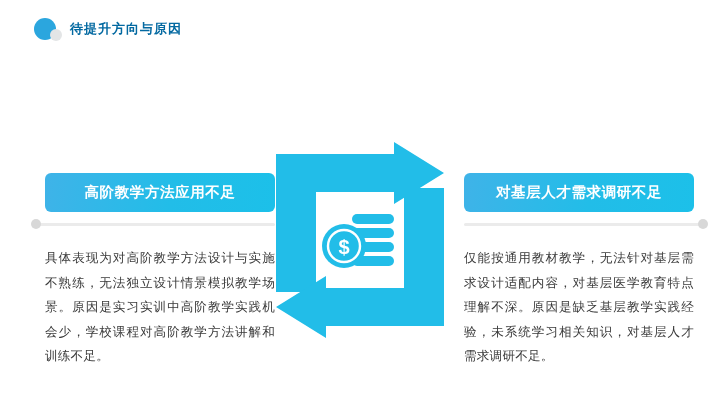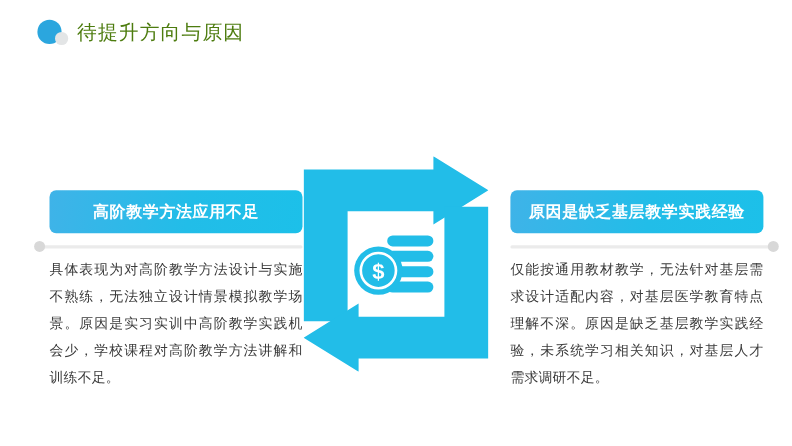--- a/index.html
+++ b/index.html
@@ -46,23 +46,23 @@
   .bullet-small {
     position: absolute;
     left: 16px;
     top: 15px;
     width: 12px;
     height: 12px;
     border-radius: 50%;
     background: #e3e5e6;
   }
   .header-title {
-    font-size: 18px;
-    font-weight: normal;
-    color: #4d7c0f;
+    font-size: 13px;
+    font-weight: bold;
+    color: #0369a1;
     letter-spacing: 1px;
     white-space: nowrap;
     margin-left: 2px;
   }
 
   
   .col {
     position: absolute;
     top: 138px;
     width: 230px;
@@ -111,21 +111,21 @@
     background: #d8d8d8;
   }
   
   .col-left .divider-line  { left: -9px;  right: 0; }
   .col-left .divider-dot   { left: -14px; }
   
   .col-right .divider-line { left: 0; right: -9px; }
   .col-right .divider-dot  { right: -14px; }
 
   .body-text {
-    margin-top: 4px;
+    margin-top: 17px;
     font-size: 12.6px;
     line-height: 24.5px;
     color: #3a3a3a;
     text-align: justify;
     text-justify: inter-ideograph;
     letter-spacing: 0.2px;
   }
 
   
   .cycle {
@@ -175,21 +175,21 @@
         <rect x="76" y="114" width="42" height="10" rx="5" fill="#22bde8"></rect>
         <circle cx="68" cy="104" r="22" fill="#22bde8"></circle>
         <circle cx="68" cy="104" r="16" fill="none" stroke="#ffffff" stroke-width="2.4"></circle>
         <text x="68" y="112" text-anchor="middle" font-family="'Liberation Sans', sans-serif" font-size="20" font-weight="bold" fill="#ffffff">$</text>
       </g>
     </svg>
   </div>
 
   <div class="col col-right">
     <div class="badge">
-      <span class="badge-text">原因是缺乏基层教学实践经验</span>
+      <span class="badge-text">对基层人才需求调研不足</span>
     </div>
     <div class="divider">
       <span class="divider-line"></span>
       <span class="divider-dot"></span>
     </div>
     <div class="body-text">仅能按通用教材教学，无法针对基层需求设计适配内容，对基层医学教育特点理解不深。原因是缺乏基层教学实践经验，未系统学习相关知识，对基层人才需求调研不足。</div>
   </div>
 
 </div>
 

